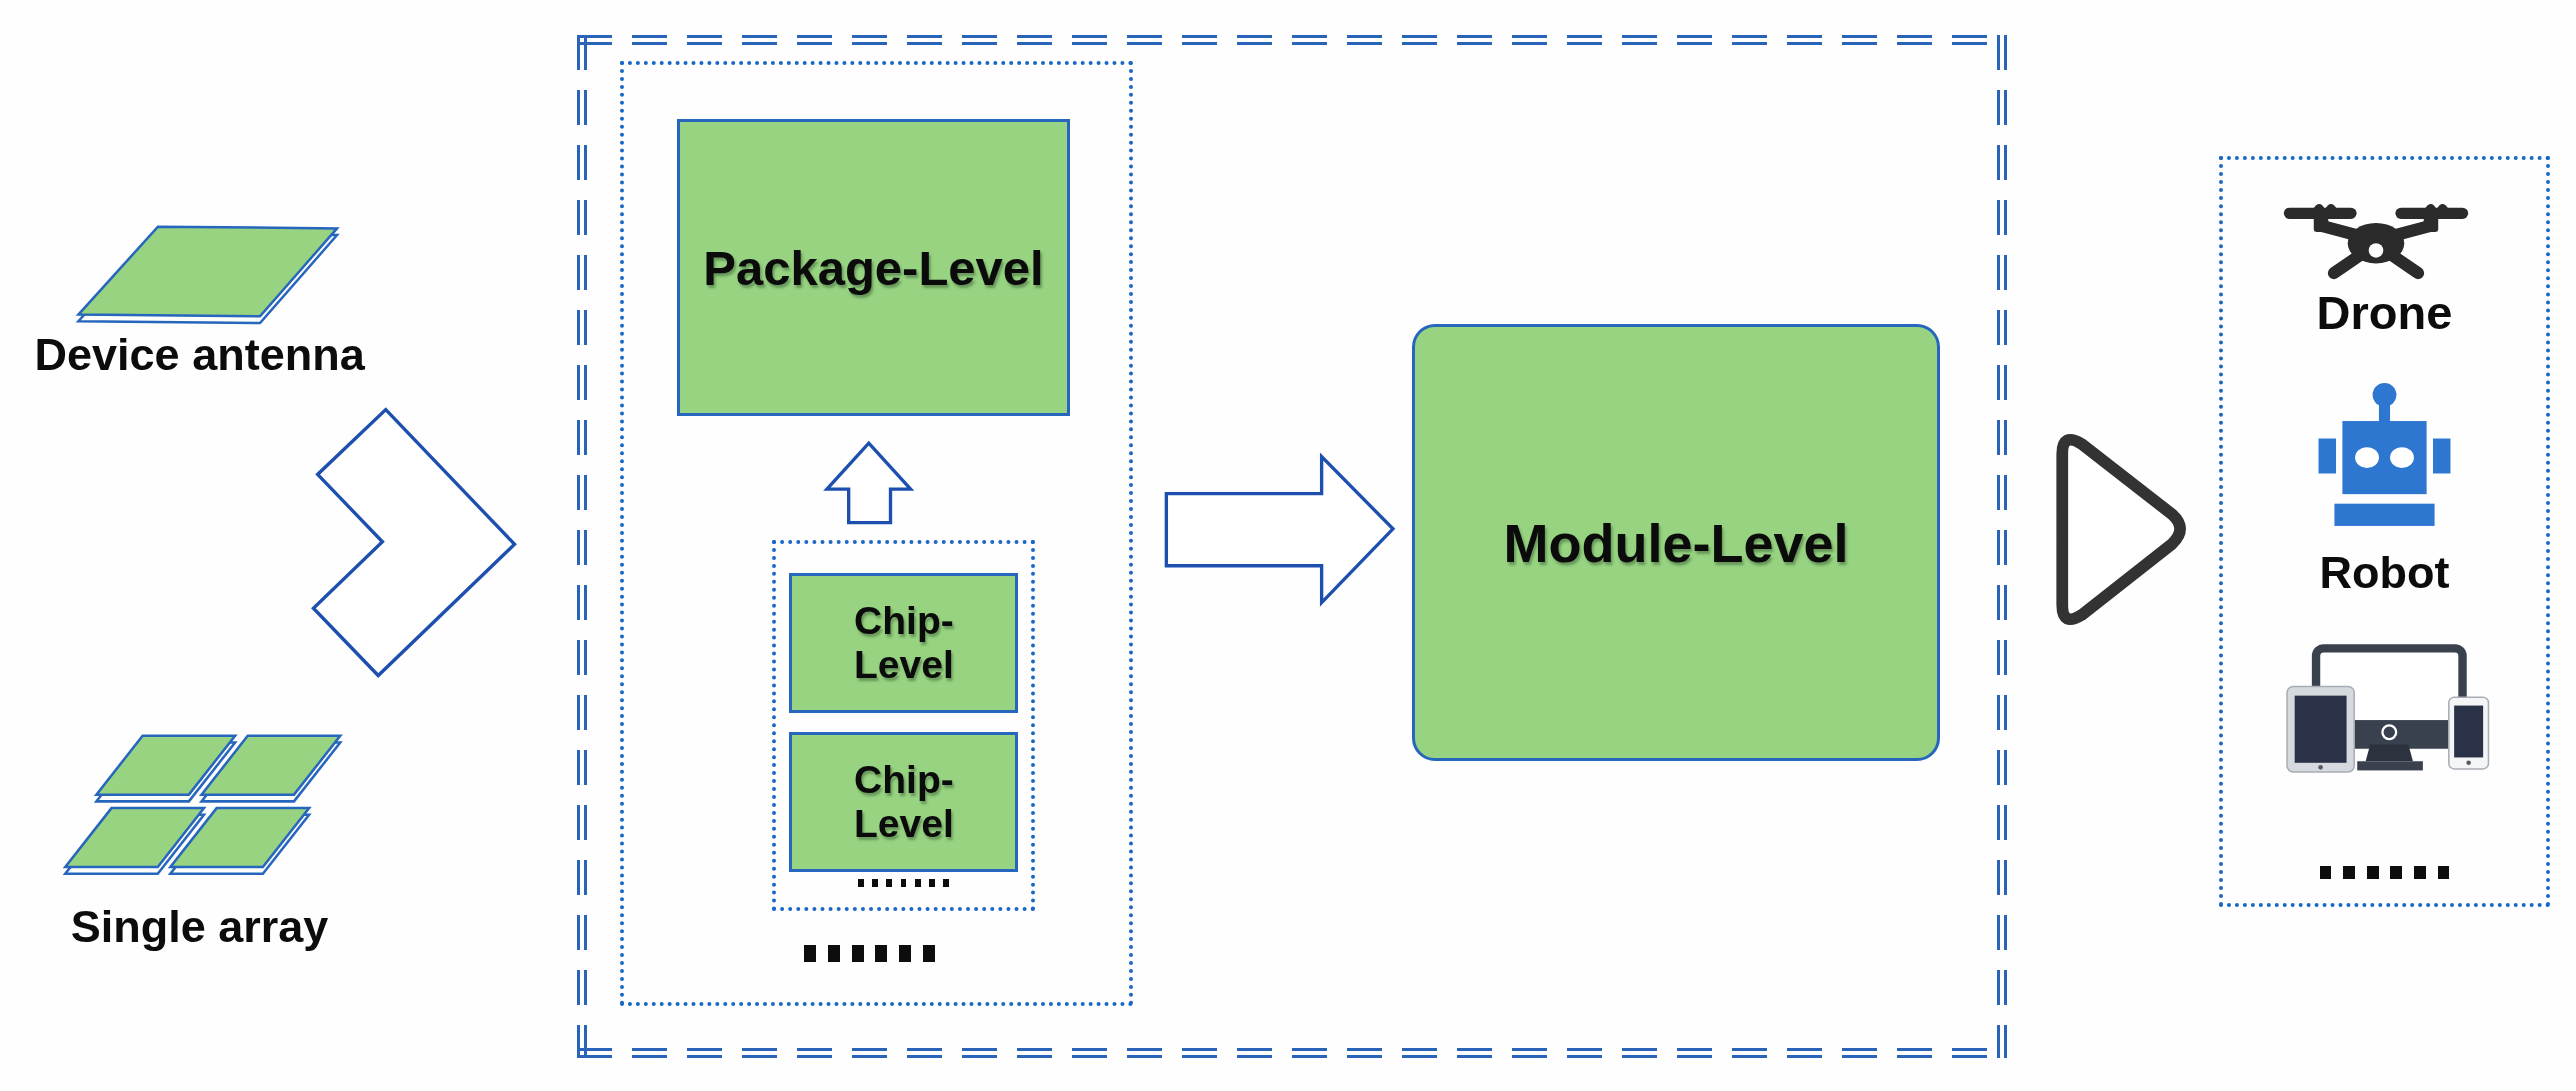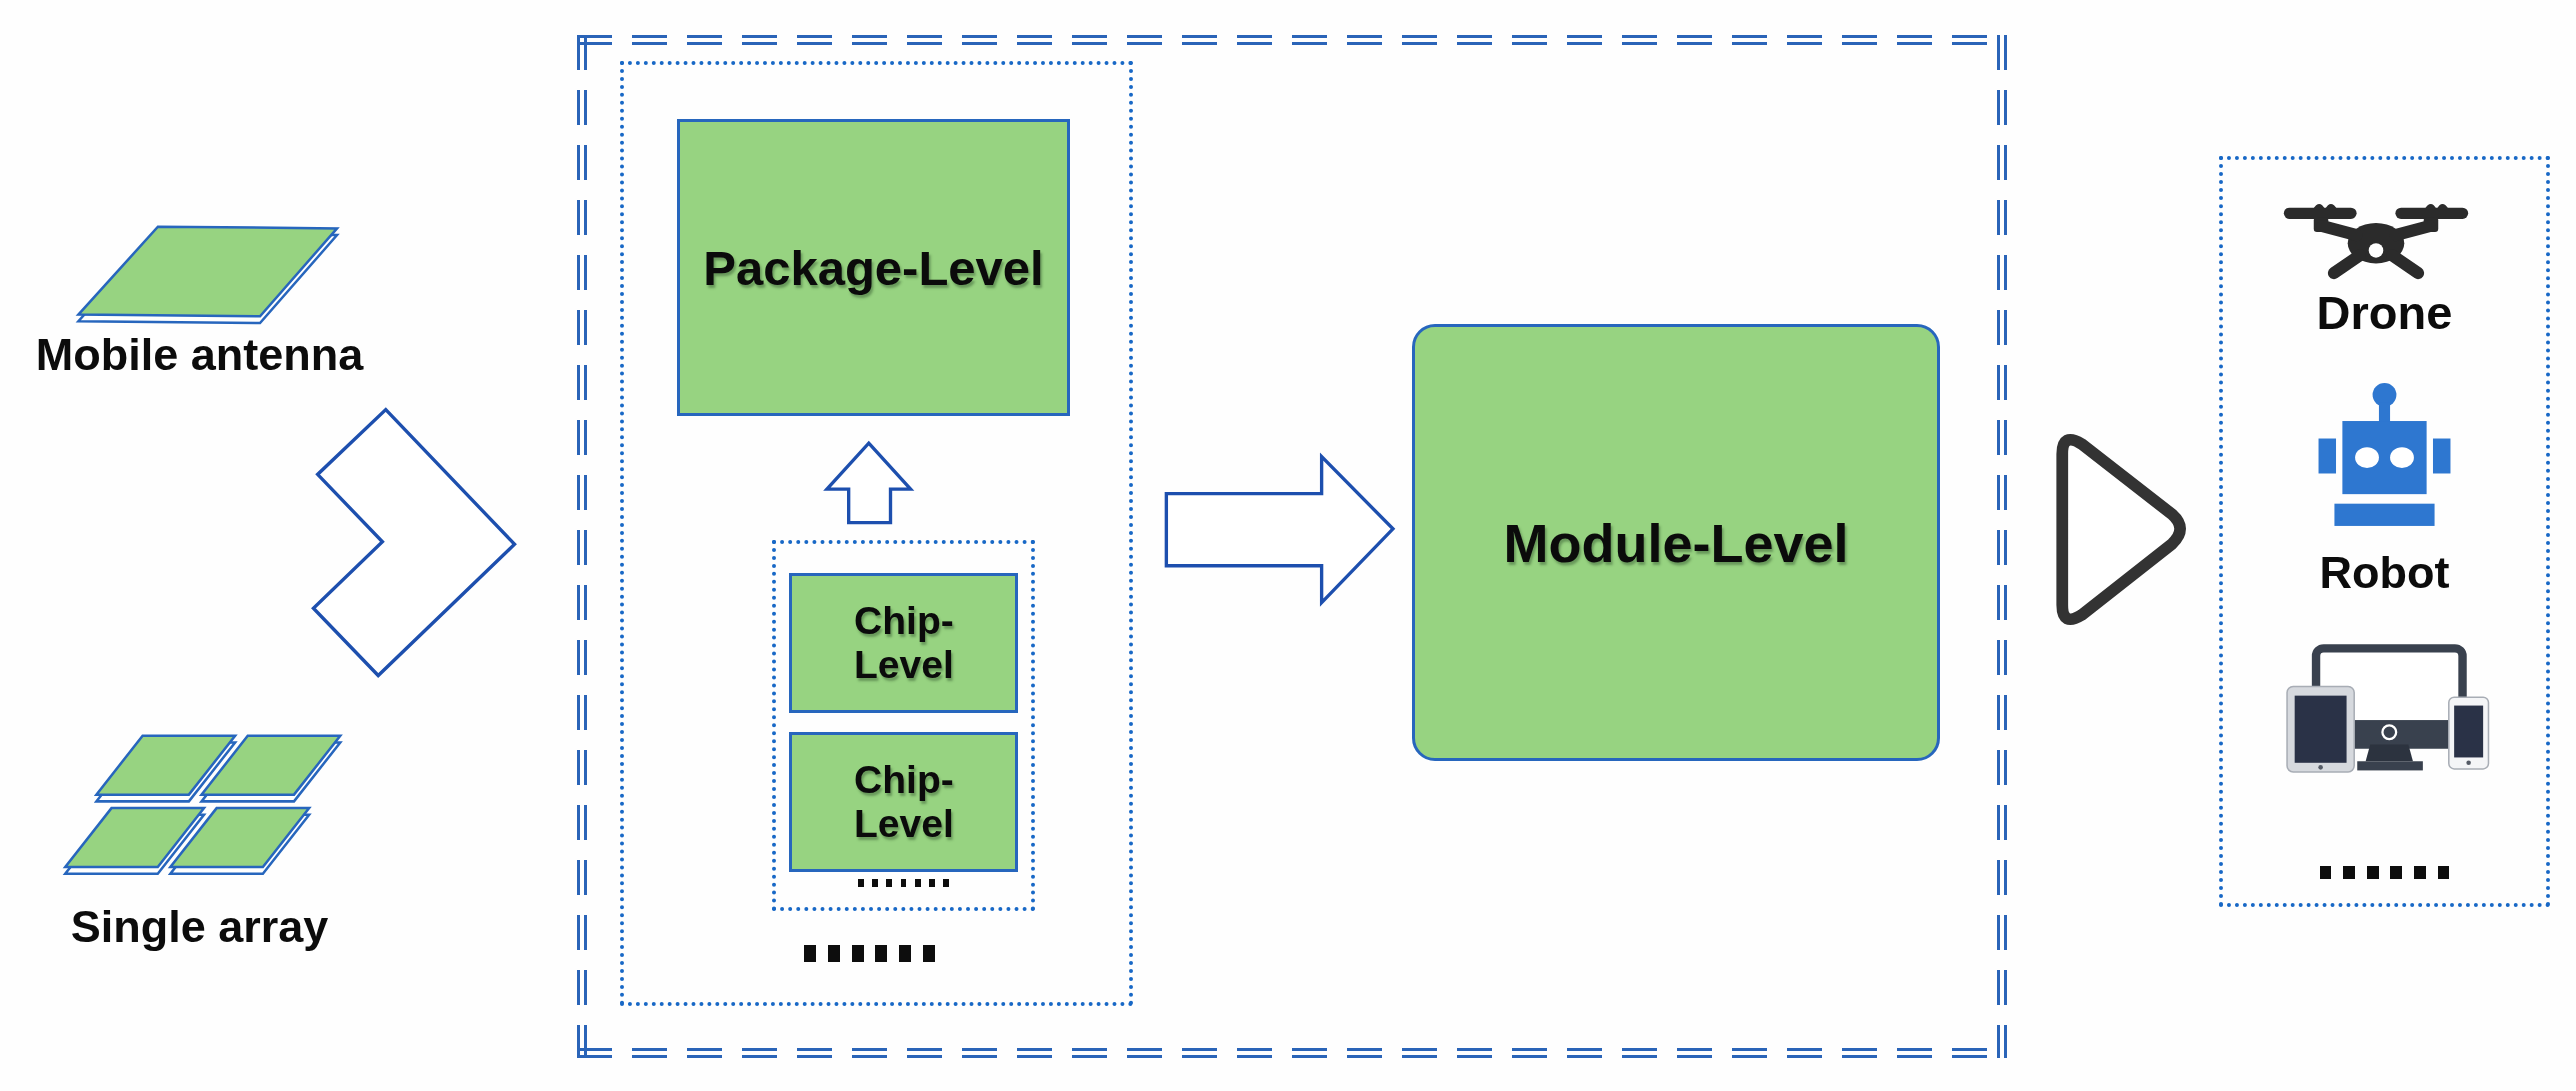--- a/index.html
+++ b/index.html
@@ -32,21 +32,21 @@
 </style>
 </head>
 <body>
 
 <div id="stage">
 
   <svg style="left:71px; top:220px;" width="286" height="113" viewBox="0 0 340 135">
     <polygon points="103,16 317,18 225,123 8,121" fill="#ffffff" stroke="#2766bd" stroke-width="3"></polygon>
     <polygon points="103,8 317,10 225,115 8,113" fill="#97d381" stroke="#2766bd" stroke-width="3"></polygon>
   </svg>
-  <div class="label" style="left:12.6px; top:329px; width:374px; font-size:45px;">Mobile antenna</div>
+  <div class="label" style="left:12.6px; top:329px; width:374px; font-size:45px;">Device antenna</div>
 
   <svg style="left:305px; top:402px;" width="223" height="282" viewBox="0 0 265 335">
     <polygon points="96,9 249,169 87,325 10,245 92,166 15,86" fill="#ffffff" stroke="#1d4fae" stroke-width="4" stroke-linejoin="miter"></polygon>
   </svg>
 
   <svg style="left:40px; top:724px;" width="307" height="164" viewBox="0 0 365 195">
     <g stroke="#2766bd" stroke-width="3">
       <polygon points="122,22 232,22 177,92 67,92" fill="#ffffff"></polygon>
       <polygon points="122,14 232,14 177,84 67,84" fill="#97d381"></polygon>
       <polygon points="247,22 357,22 302,92 192,92" fill="#ffffff"></polygon>

